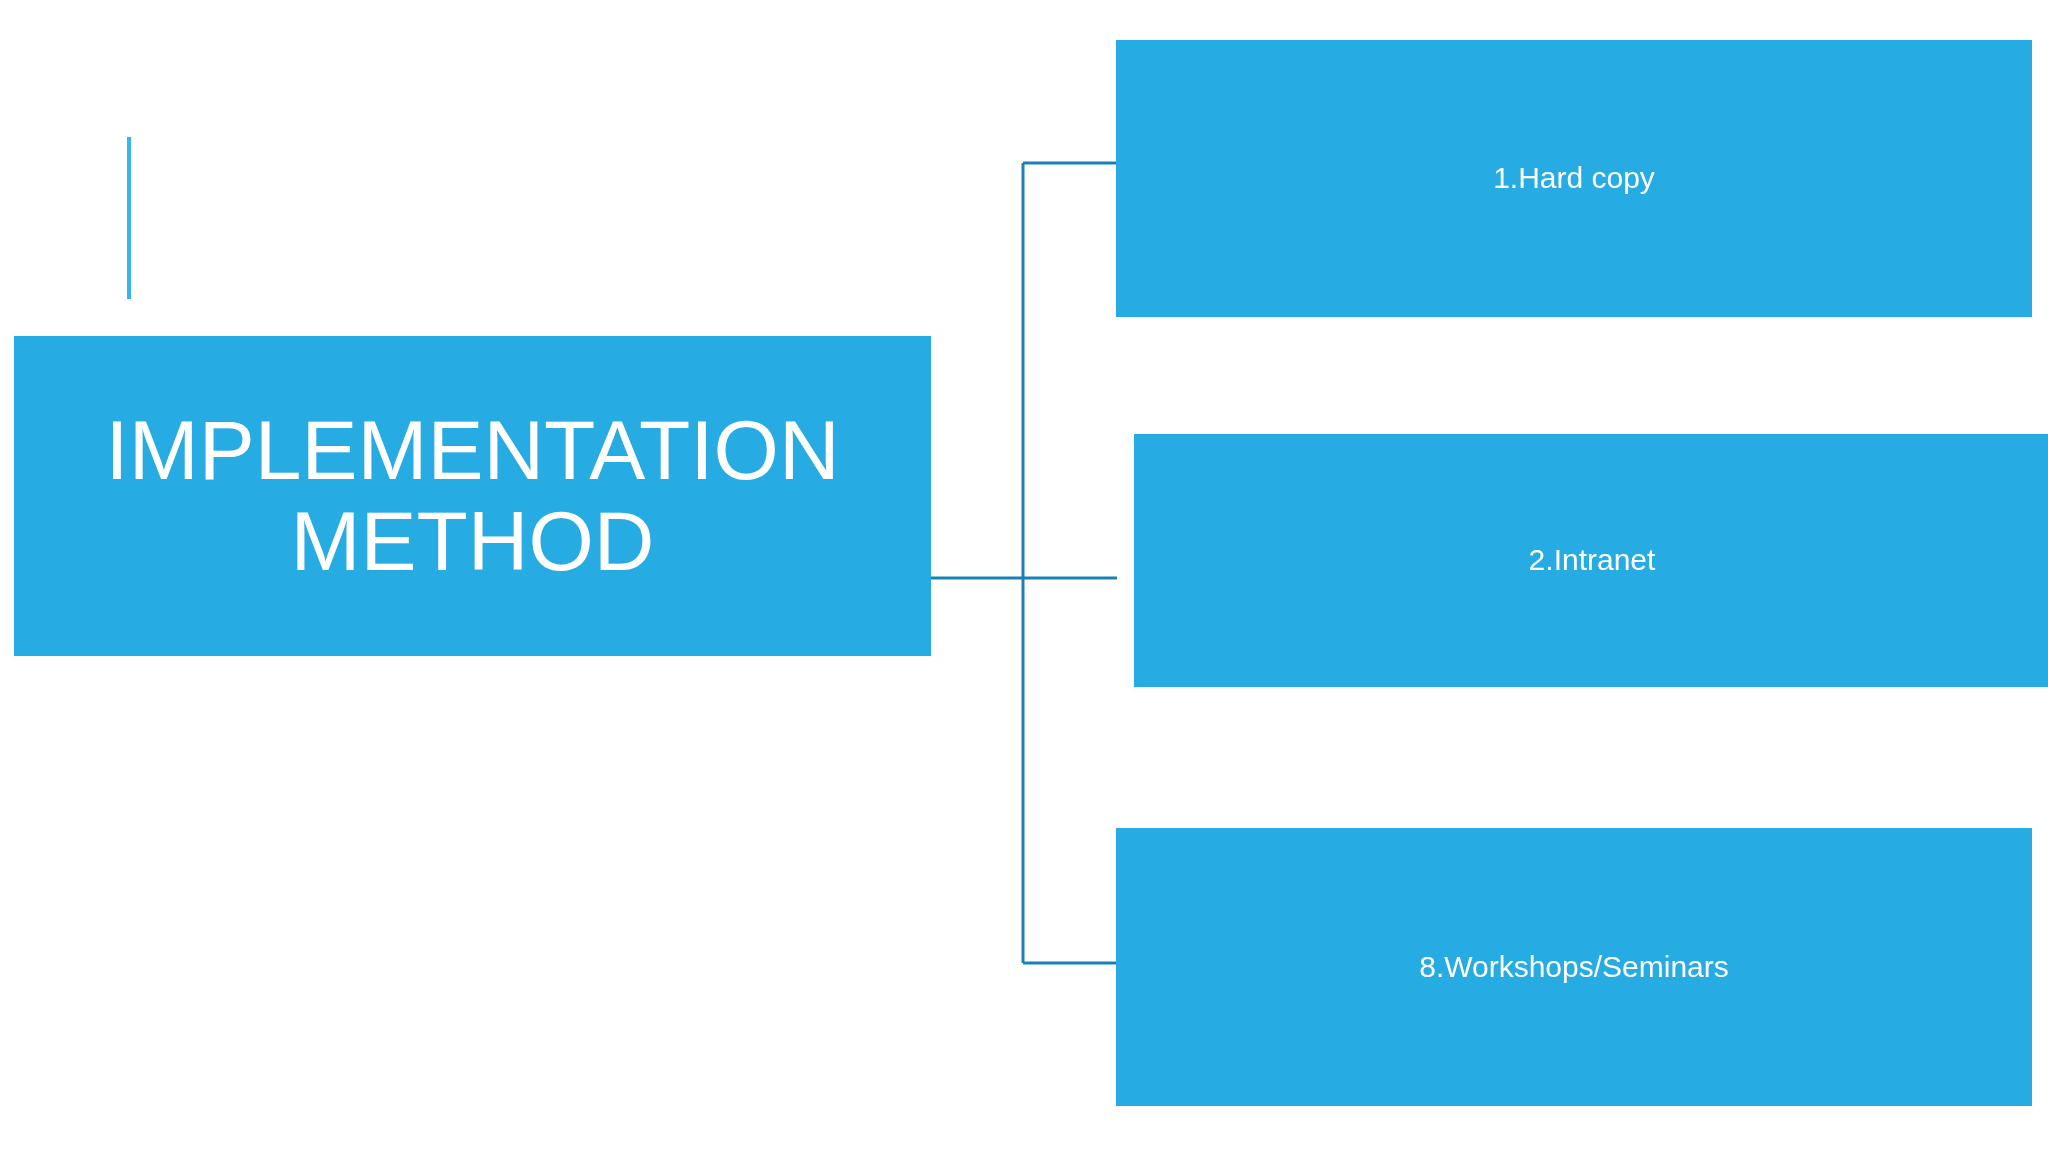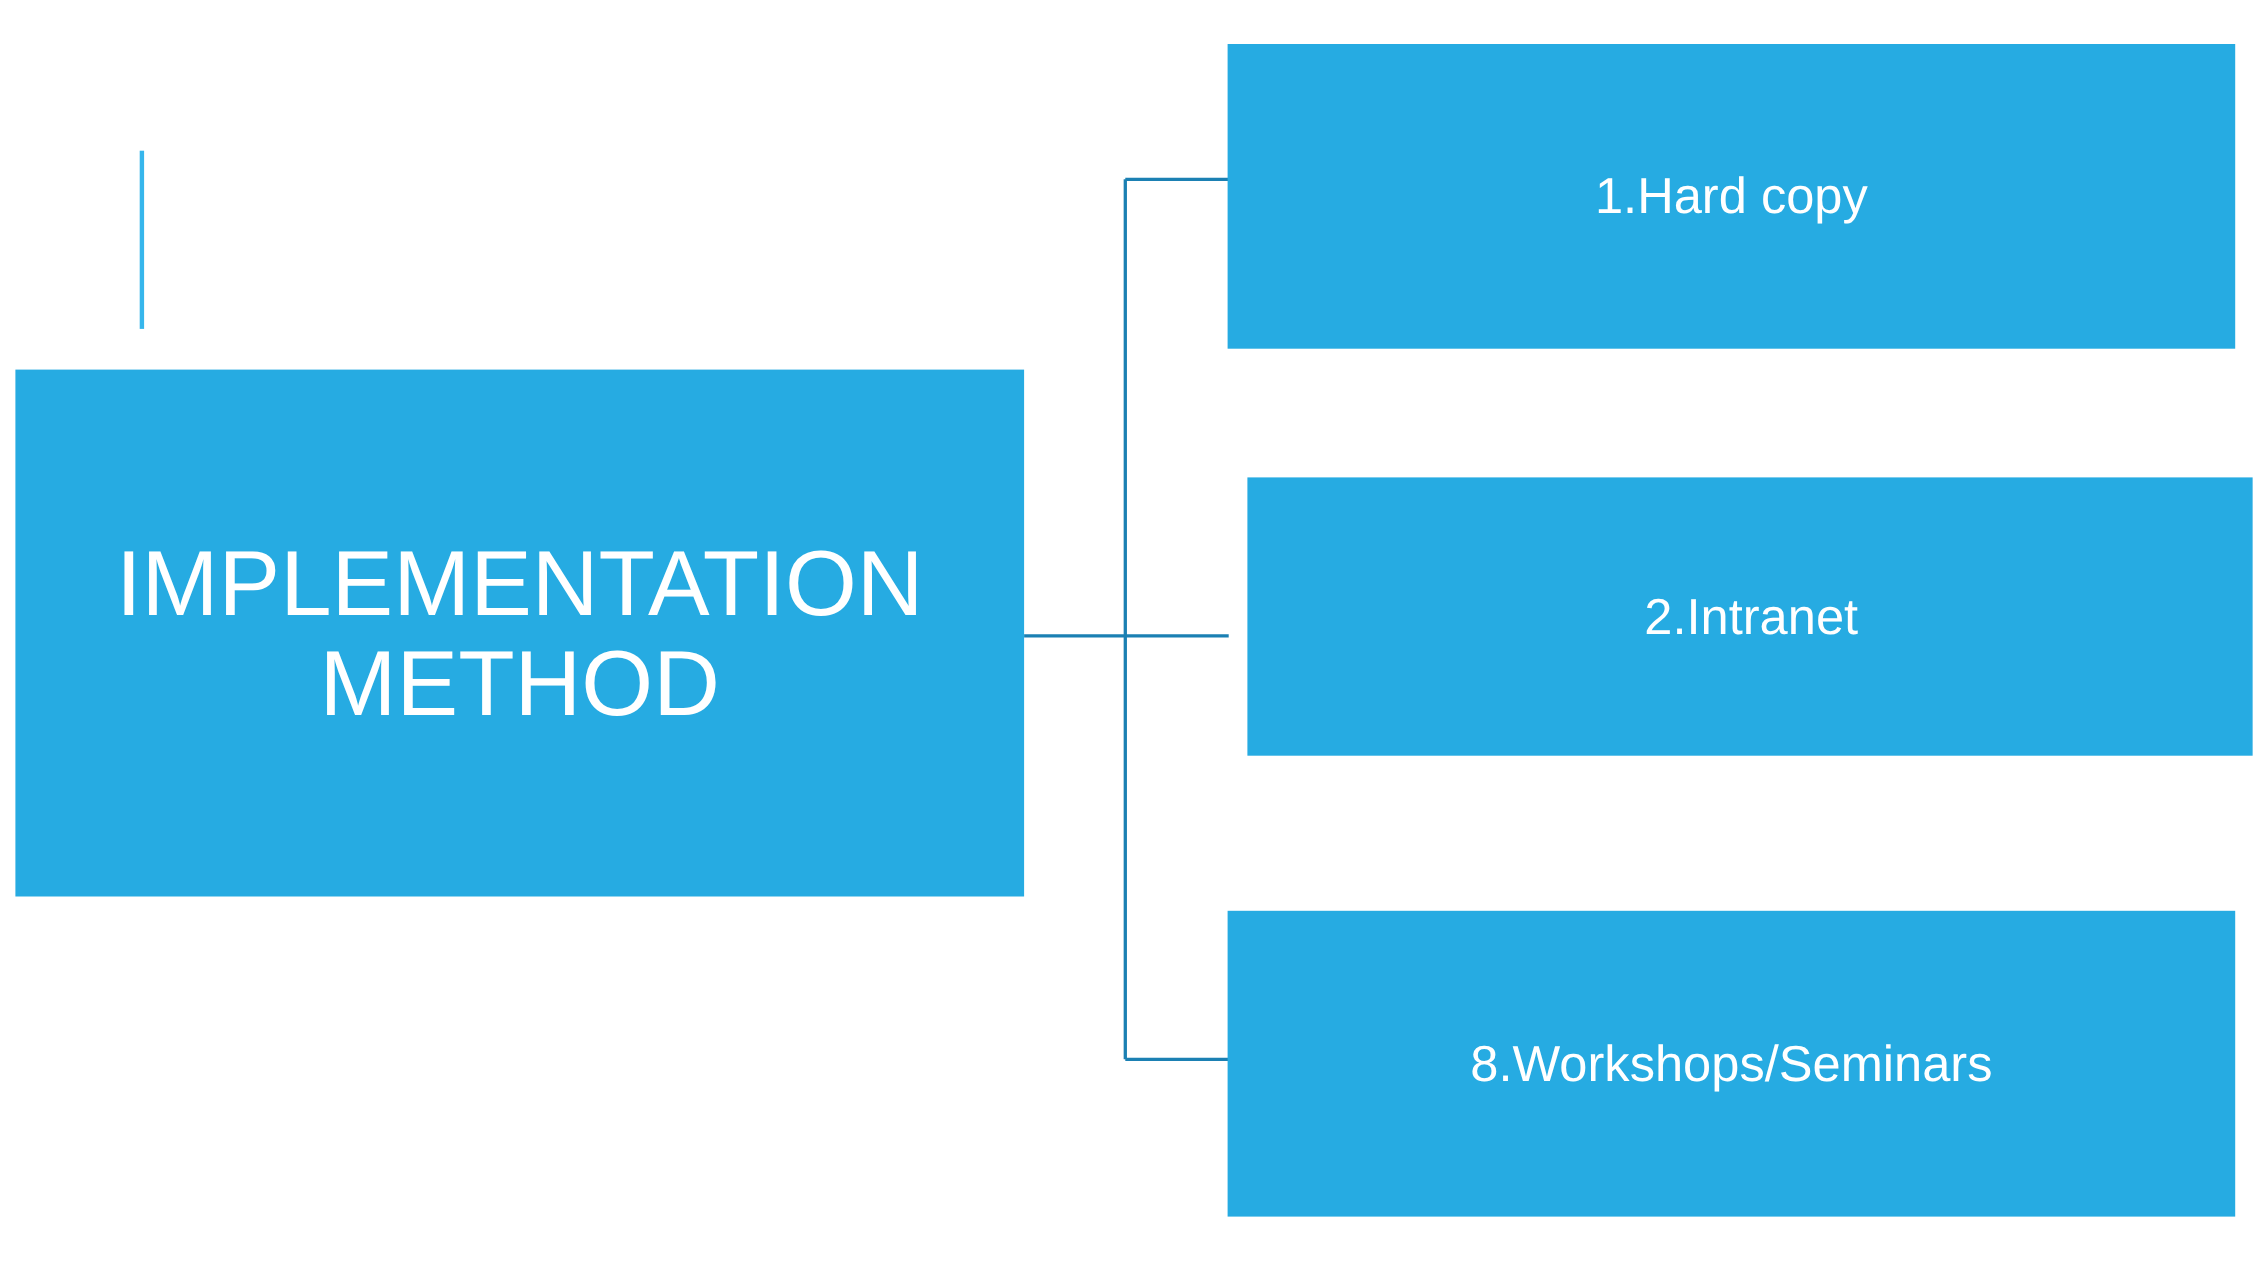--- a/index.html
+++ b/index.html
@@ -38,21 +38,21 @@
     height: 1152px;
     pointer-events: none;
   }
 
   
   .root-node {
     position: absolute;
     left: 14px;
     top: 336px;
     width: 917px;
-    height: 479px;
+    height: 320px;
     background: #26ABE2;
     display: flex;
     align-items: center;
     justify-content: center;
     box-sizing: border-box;
     padding: 0 14px;
   }
   .root-node .node-label {
     color: #ffffff;
     font-size: 84px;
@@ -70,21 +70,21 @@
     width: 916px;
     background: #26ABE2;
     display: flex;
     align-items: center;
     justify-content: center;
     box-sizing: border-box;
     padding: 0 20px;
   }
   .branch-node .node-label {
     color: #ffffff;
-    font-size: 46px;
+    font-size: 30px;
     line-height: 1.15;
     font-weight: 400;
     text-align: center;
   }
 
   #branch-1 { top: 40px;  height: 277px; }
   #branch-2 { top: 434px; height: 253px; margin-left: 18px; }
   #branch-3 { top: 828px; height: 278px; }
 </style>
 </head>

